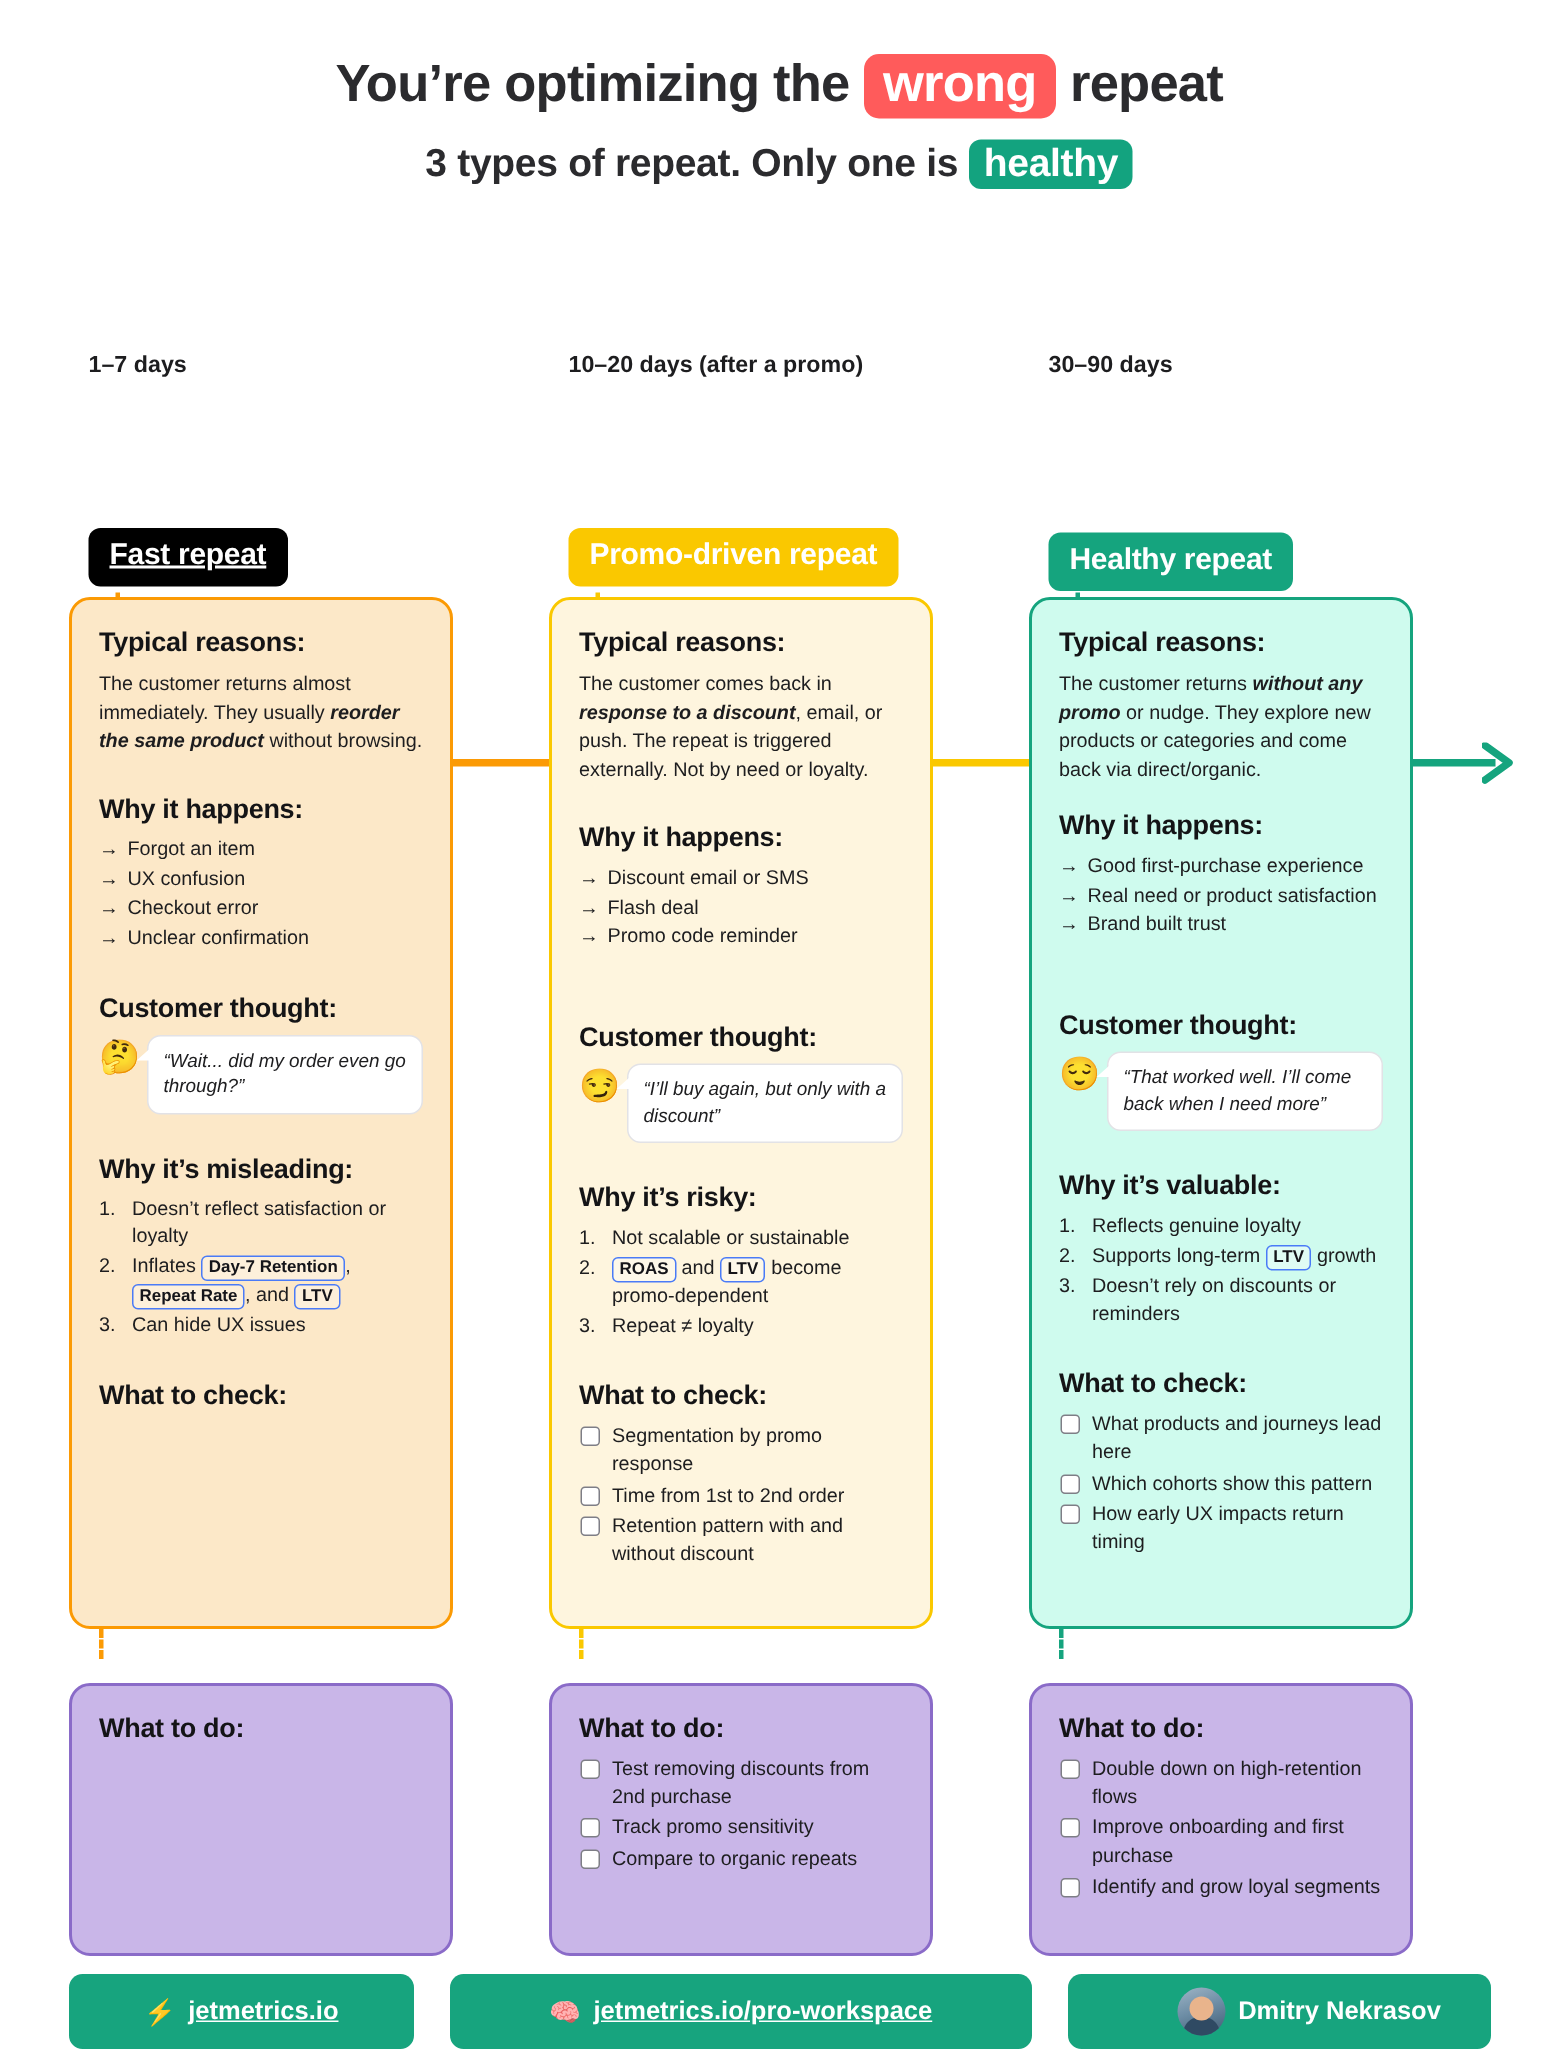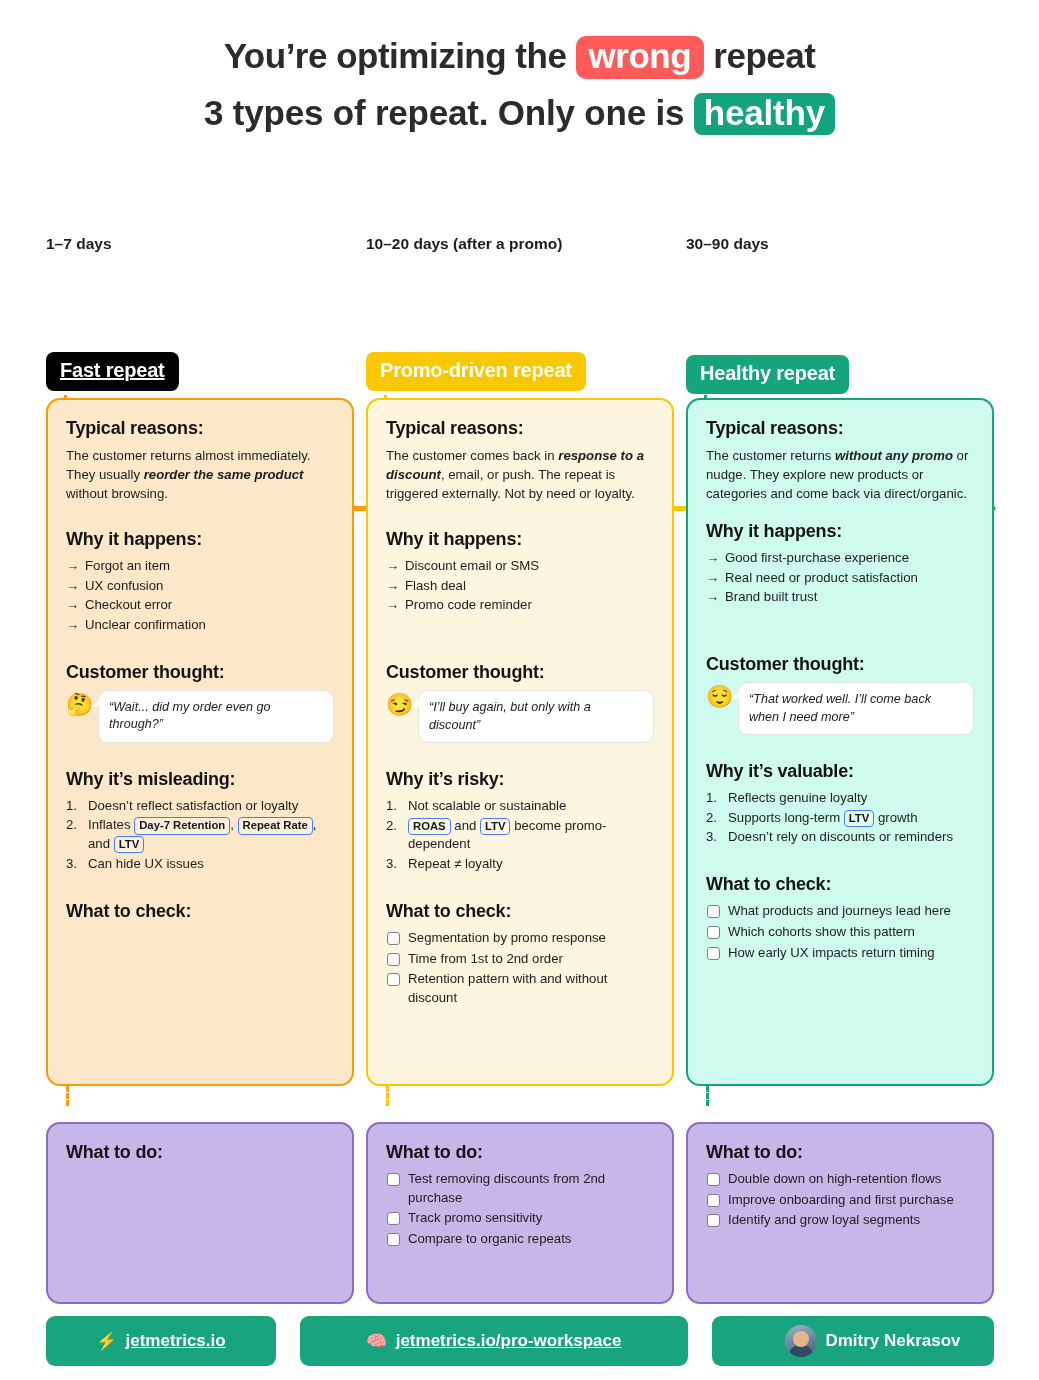--- a/index.html
+++ b/index.html
@@ -16,30 +16,30 @@
   .header { padding-top: 36px; text-align: center; }
   .title {
     font-size: 35px; font-weight: 700; letter-spacing: -0.5px;
     color: #2B2B2E; line-height: 1.12; white-space: nowrap; text-align: center;
   }
   .hl-red {
     background: #FF5B5B; color: #fff; border-radius: 10px;
     padding: 2px 13px 6px 13px; display: inline-block; line-height: 1.0;
   }
   .subtitle {
-    margin-top: 14px; font-size: 35px; font-weight: 700; color: #2B2B2E;
+    margin-top: 14px; font-size: 26px; font-weight: 700; color: #2B2B2E;
     letter-spacing: -0.2px;
   }
   .hl-green {
     background: #13A37F; color: #fff; border-radius: 8px;
     padding: 2px 10px 5px 10px; display: inline-block; line-height: 1.0;
   }
 
   
-  .timeline { position: absolute; left: 0; top: 225px; width: 947px; height: 160px; }
+  .timeline { position: absolute; left: 13px; top: 225px; width: 947px; height: 160px; }
   .tl-label {
     position: absolute; font-size: 15.5px; font-weight: 700; color: #1D1D1F;
     white-space: nowrap;
   }
   .tl-line { position: absolute; height: 5px; top: 281px; }
   .tl-dot {
     position: absolute; width: 30px; height: 30px; border-radius: 50%;
     top: 268px;
   }
   .tl-arrow { position: absolute; top: 270px; left: 975px; }
@@ -48,21 +48,21 @@
     top: 300px; height: 38px;
   }
   .pill {
     position: absolute; color: #fff; font-weight: 700; font-size: 20px;
     border-radius: 8px; padding: 7px 14px 9px 14px; white-space: nowrap;
     letter-spacing: -0.2px;
   }
 
   
   .cols { position: absolute; left: 46px; top: 398px; width: 948px; }
-  .col { position: absolute; width: 308px; top: 0; }
+  .col { position: absolute; width: 256px; top: 0; }
   .col.c0 { left: 0; }
   .col.c1 { left: 320px; }
   .col.c2 { left: 640px; }
 
   .card {
     border-radius: 14px; border: 2px solid; padding: 18px 18px 16px 18px;
   }
   .card.main { height: 688px; }
   .card.todo {
     margin-top: 16px; height: 182px;

